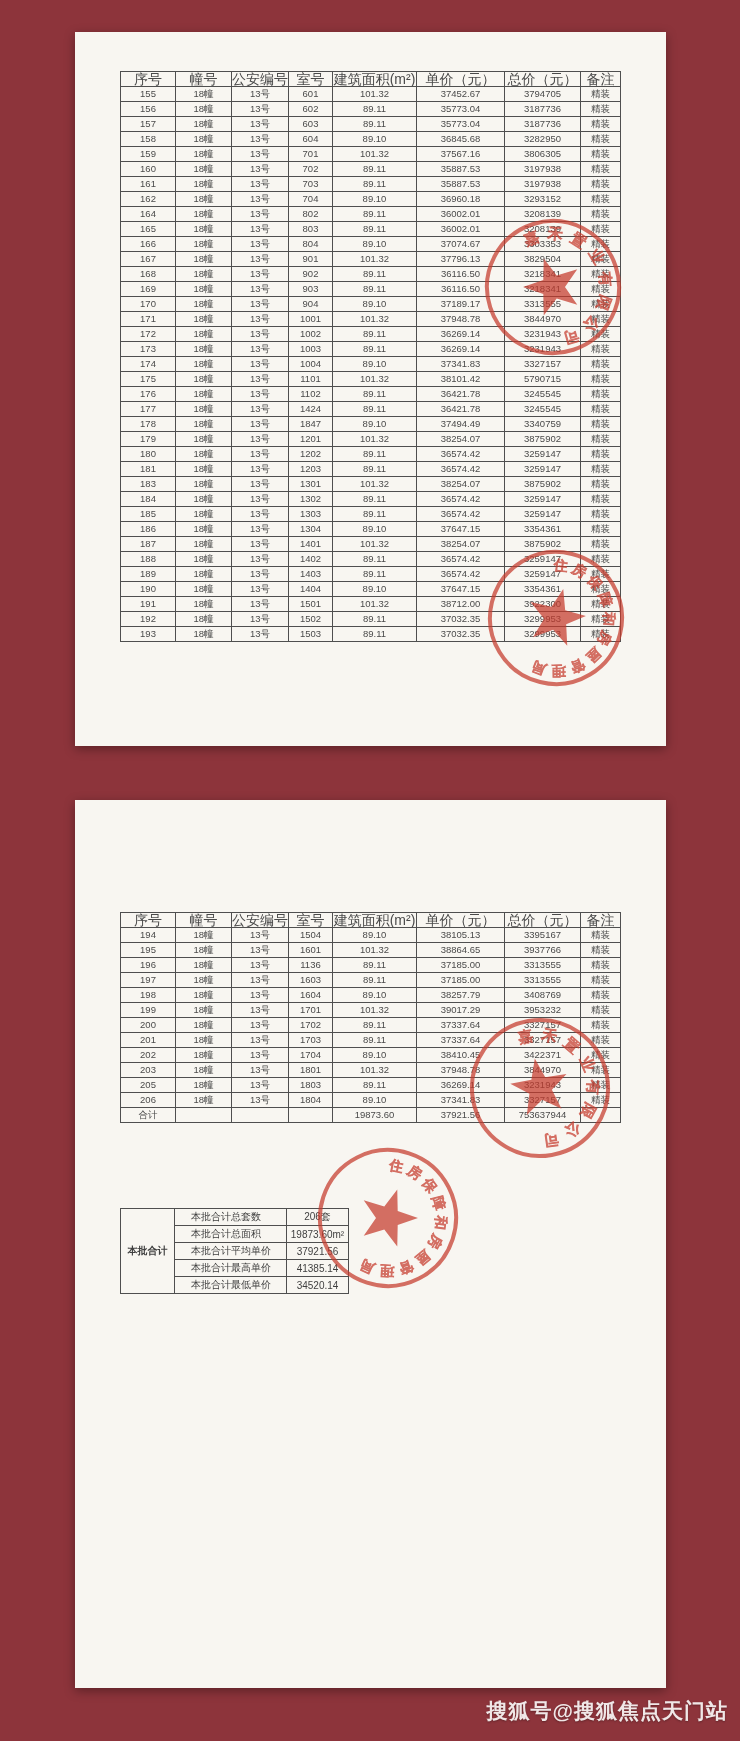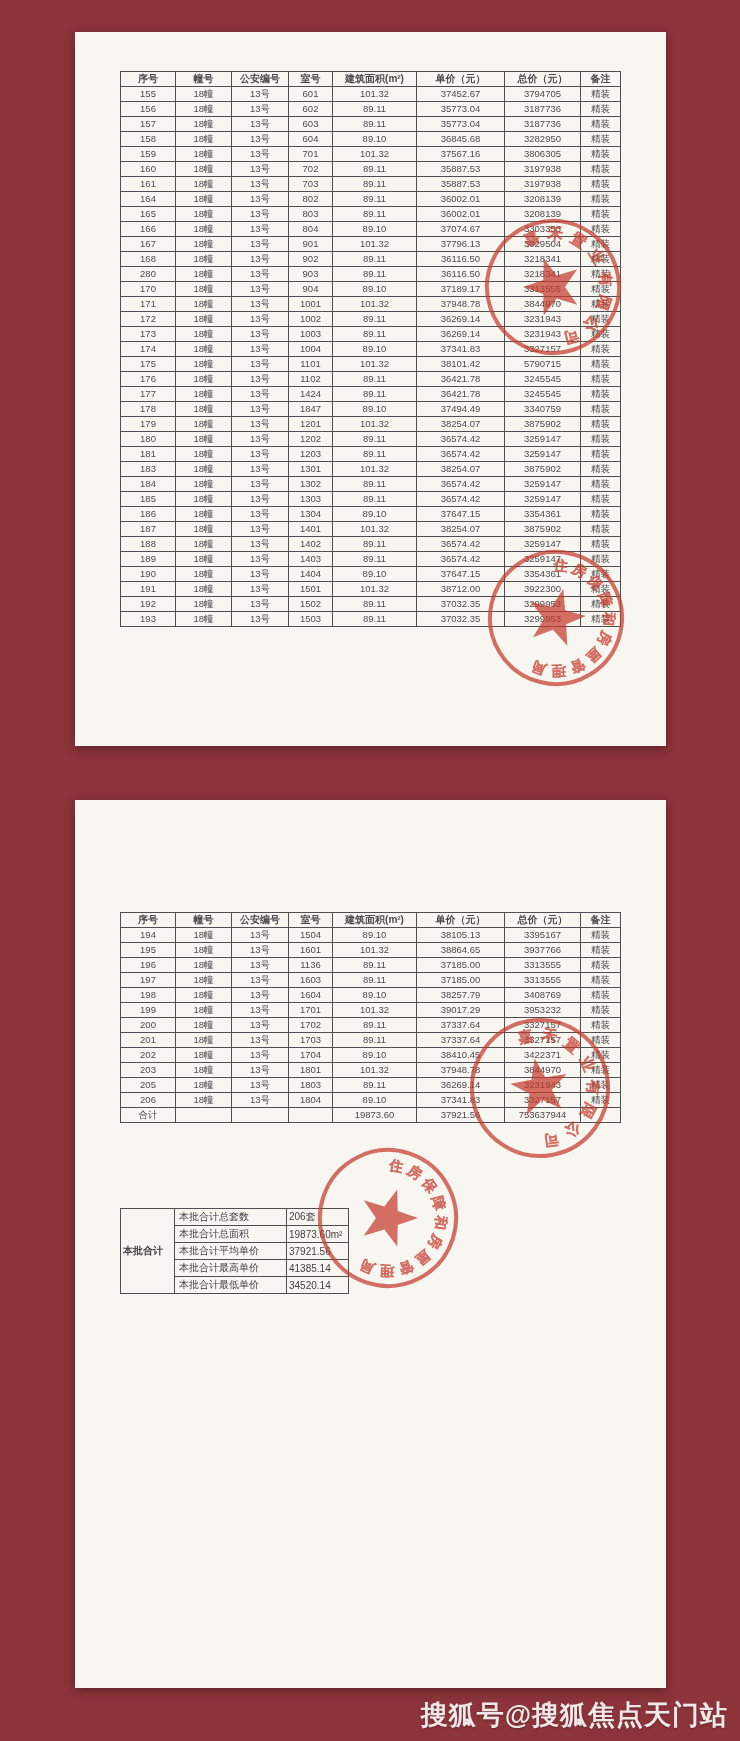--- a/index.html
+++ b/index.html
@@ -27,47 +27,47 @@
   .page-1 table.price { top:39px; }
   .page-2 table.price { top:112px; }
   table.price th, table.price td {
     border:1px solid #4f4f4f;
     text-align:center; vertical-align:middle;
     height:14.8px; line-height:12px;
     padding:1px 0;
     font-weight:normal;
     overflow:hidden; white-space:nowrap;
   }
-  table.price th { font-size:10px;font-weight:bold; }
+  table.price th { font-size:14px; }
   col.c1{width:55px} col.c2{width:56px} col.c3{width:57px} col.c4{width:44px}
   col.c5{width:84px} col.c6{width:88px} col.c7{width:76px} col.c8{width:40px}
 
   table.summary {
     position:absolute; left:45px; top:408px; width:228px;
     border-collapse:collapse; table-layout:fixed;
     font-size:10px; color:#3f3f3f;
   }
   table.summary td {
-    border:1px solid #4f4f4f; text-align:left; vertical-align:middle;
+    border:1px solid #4f4f4f; text-align:center; vertical-align:middle;
     height:16.5px; padding:1px 2px; white-space:nowrap; overflow:hidden;
   }
   table.summary td.group { font-weight:bold; }
-  table.summary td.lbl { text-align:left; padding-left:4px; }
+  table.summary td.lbl { text-align:left; padding-left:16px; }
   col.s1{width:54px} col.s2{width:112px} col.s3{width:62px}
 
   .stamp { position:absolute; width:160px; height:160px; opacity:.72; pointer-events:none; }
   .stamp svg { width:100%; height:100%; }
   .stamp-a { left:473px; top:207px; }
   .stamp-b { left:476px; top:538px; }
   .stamp-c { left:460px; top:1008px; }
   .stamp-d { left:308px; top:1138px; }
 
   .caption {
     position:absolute; right:12px; top:1697px;
-    color:#f0e7e7; font-size:27px; font-weight:bold;
+    color:#f0e7e7; font-size:21px; font-weight:bold;
     letter-spacing:1px; text-shadow:0 1px 2px rgba(0,0,0,.3);
   }
 </style>
 </head>
 <body>
 
 <div class="page page-1">
   <table class="price">
     <colgroup>
       <col class="c1">
@@ -156,20 +156,30 @@
           <td>161</td>
           <td>18幢</td>
           <td>13号</td>
           <td>703</td>
           <td>89.11</td>
           <td>35887.53</td>
           <td>3197938</td>
           <td>精装</td>
         </tr>
         <tr>
+          <td>162</td>
+          <td>18幢</td>
+          <td>13号</td>
+          <td>704</td>
+          <td>89.10</td>
+          <td>36960.18</td>
+          <td>3293152</td>
+          <td>精装</td>
+        </tr>
+        <tr>
           <td>164</td>
           <td>18幢</td>
           <td>13号</td>
           <td>802</td>
           <td>89.11</td>
           <td>36002.01</td>
           <td>3208139</td>
           <td>精装</td>
         </tr>
         <tr>
@@ -206,21 +216,21 @@
           <td>168</td>
           <td>18幢</td>
           <td>13号</td>
           <td>902</td>
           <td>89.11</td>
           <td>36116.50</td>
           <td>3218341</td>
           <td>精装</td>
         </tr>
         <tr>
-          <td>280</td>
+          <td>169</td>
           <td>18幢</td>
           <td>13号</td>
           <td>903</td>
           <td>89.11</td>
           <td>36116.50</td>
           <td>3218341</td>
           <td>精装</td>
         </tr>
         <tr>
           <td>170</td>

